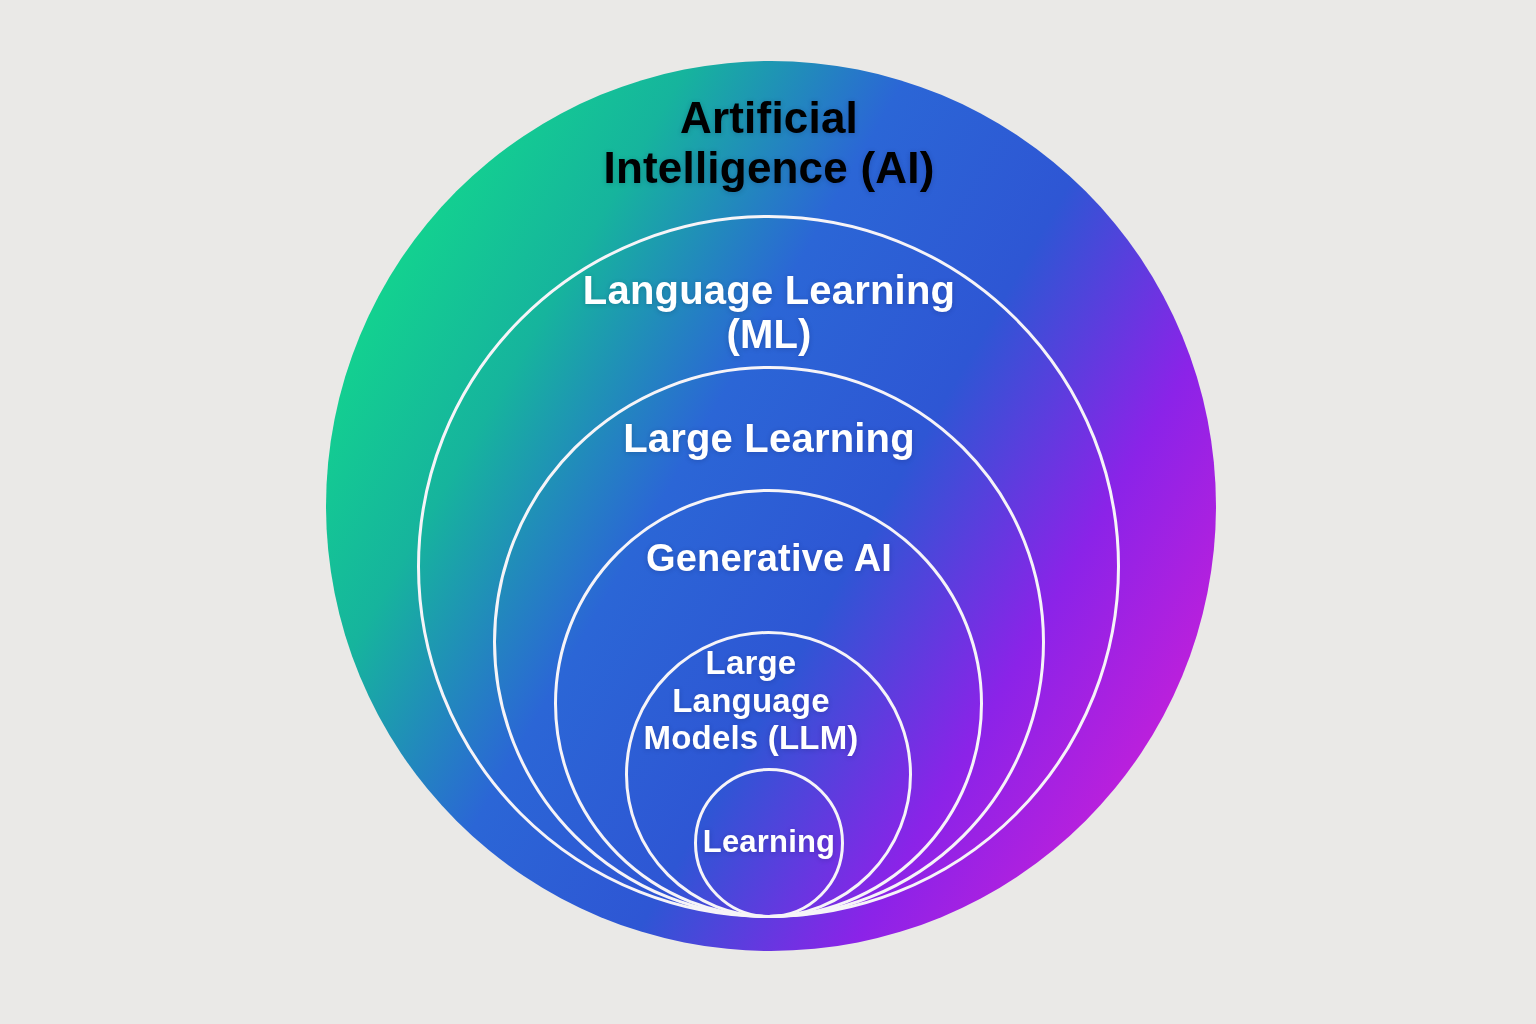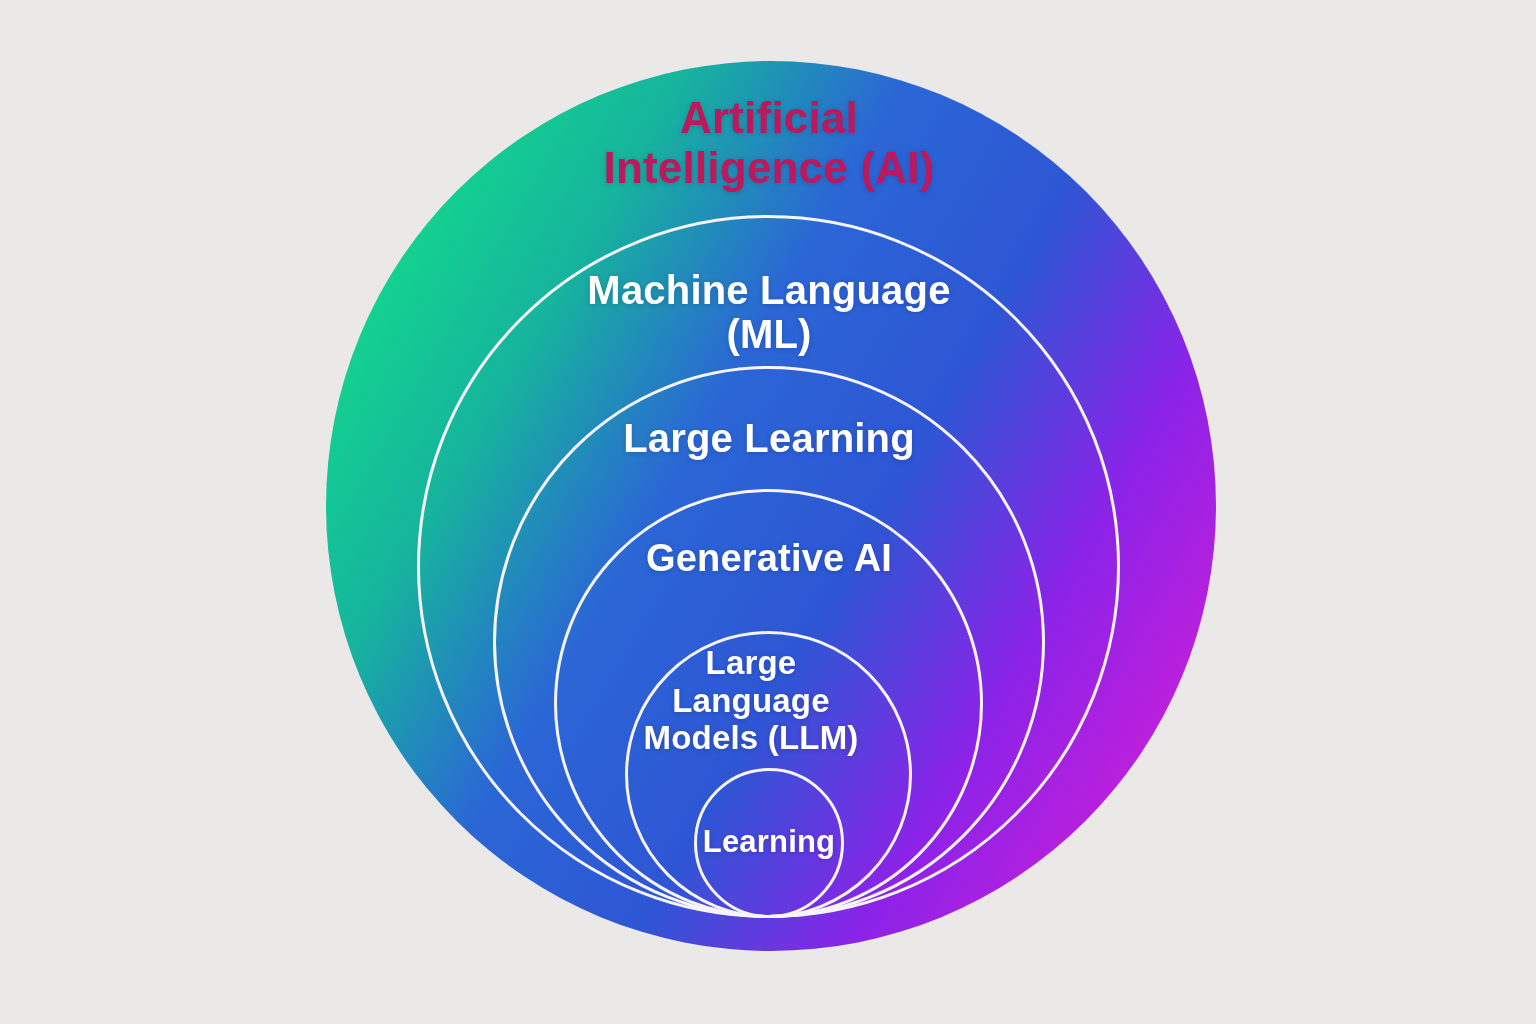--- a/index.html
+++ b/index.html
@@ -50,24 +50,24 @@
   <div class="circle ring ring-ml"></div>
 
   <div class="circle ring ring-dl"></div>
 
   <div class="circle ring ring-gen"></div>
 
   <div class="circle ring ring-llm"></div>
 
   <div class="circle ring ring-gpt"></div>
 
-  <div class="label label-ai" style="color: #be185d;">Artificial
+  <div class="label label-ai" style="color: #000000;">Artificial
 Intelligence (AI)</div>
 
-  <div class="label label-ml" style="color: rgb(255, 255, 255);">Machine Language
+  <div class="label label-ml" style="color: rgb(255, 255, 255);">Language Learning
 (ML)</div>
 
   <div class="label label-dl" style="color: rgb(255, 255, 255);">Large Learning</div>
 
   <div class="label label-gen" style="color: rgb(255, 255, 255);">Generative AI</div>
 
   <div class="label label-llm" style="color: rgb(255, 255, 255);">Large
 Language
 Models (LLM)</div>
 

